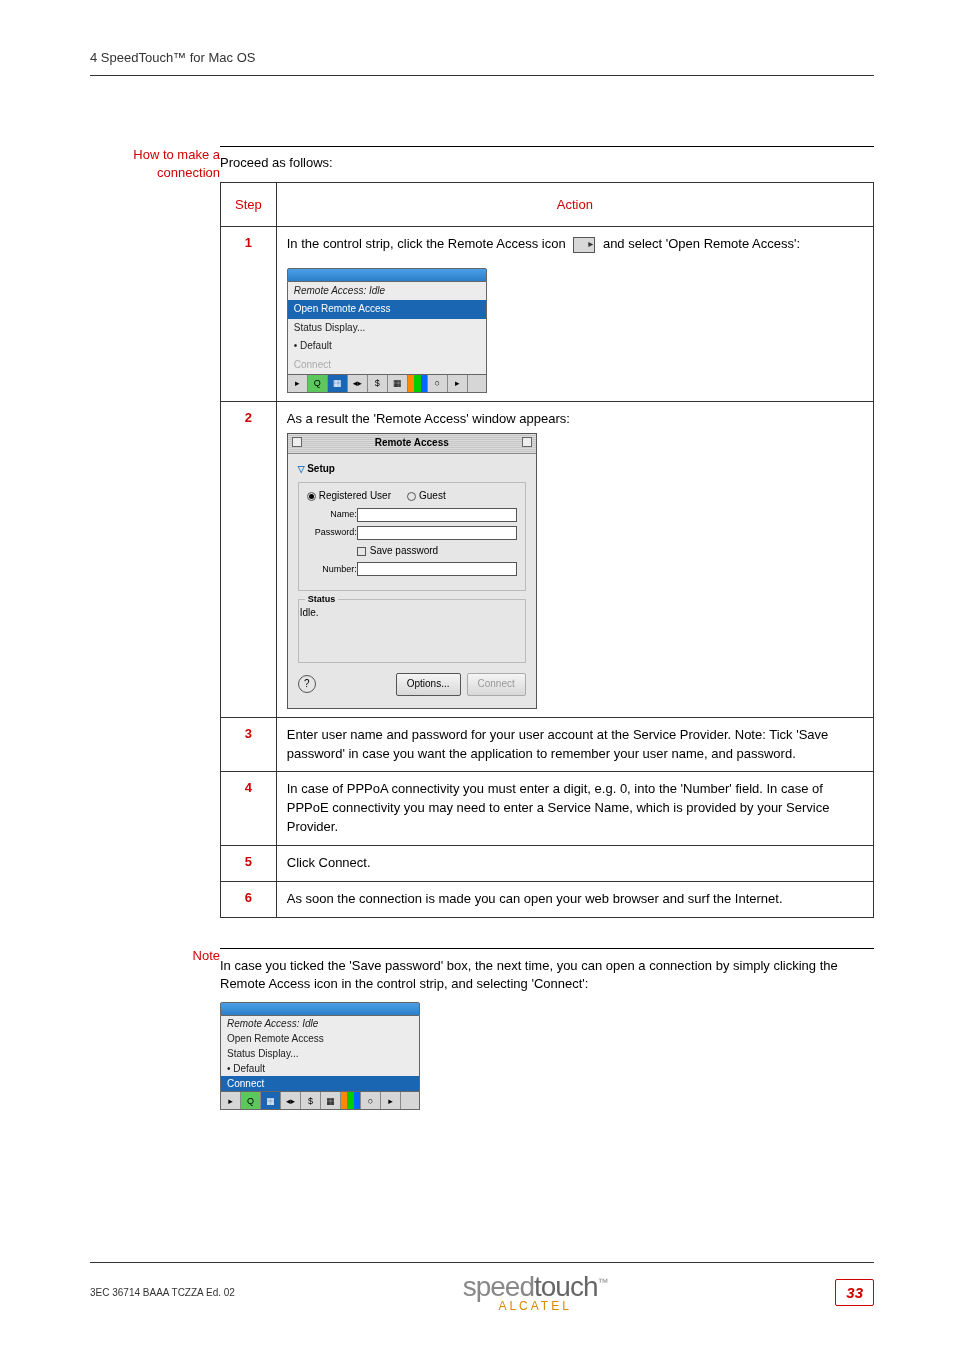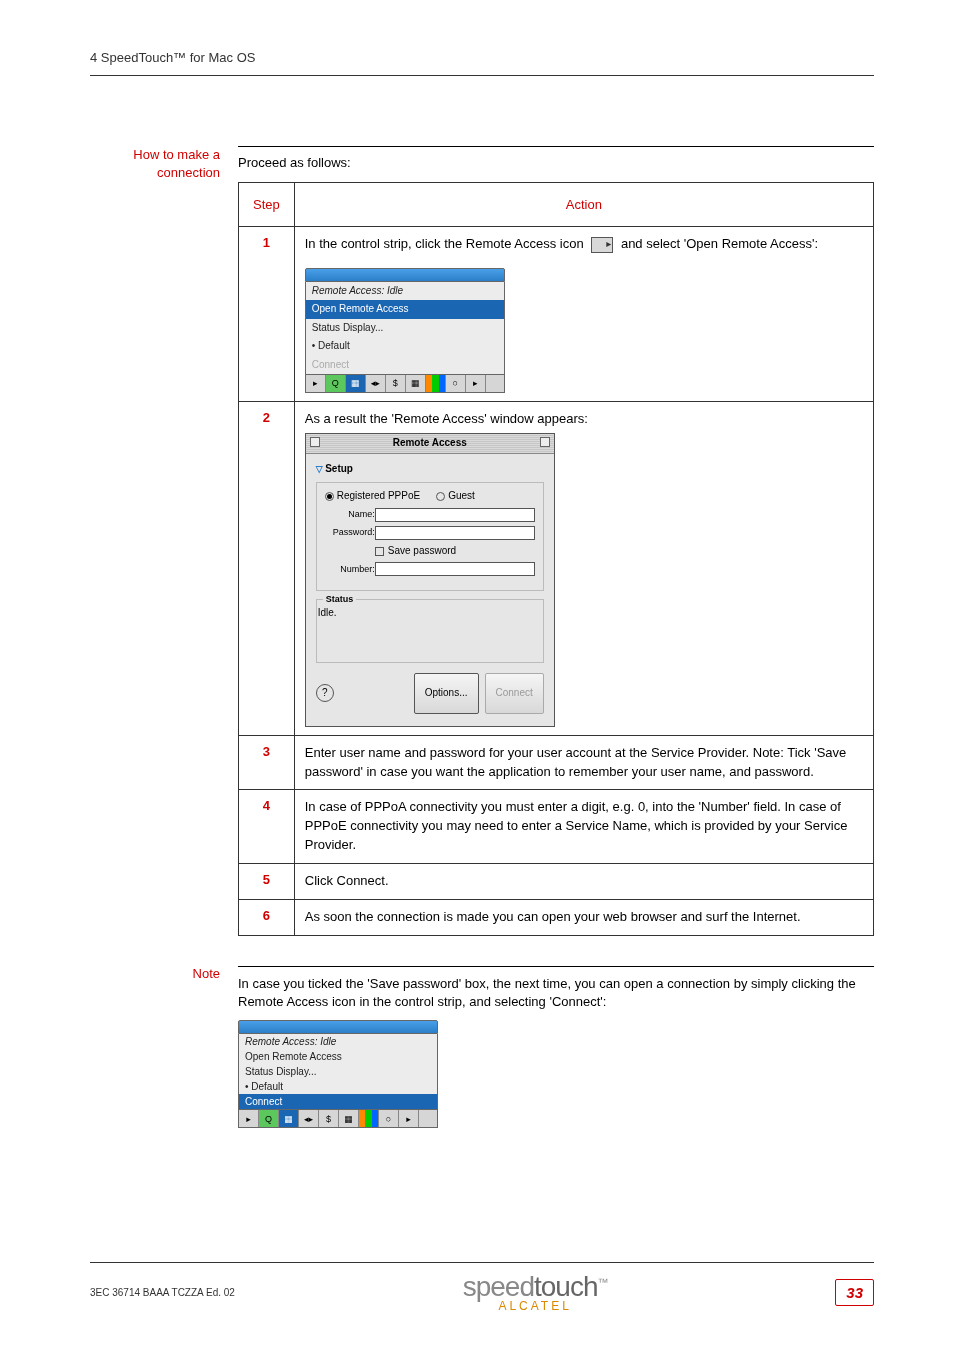--- a/index.html
+++ b/index.html
@@ -22,21 +22,20 @@
     color: #333;
     margin-bottom: 10px;
   }
   .header-rule {
     border: none;
     border-top: 1px solid #333;
     margin-bottom: 70px;
   }
   .content-row {
     display: flex;
-    gap: 18px;
     margin-bottom: 30px;
   }
   .left-col {
     width: 130px;
     flex-shrink: 0;
     text-align: right;
   }
   .side-heading {
     color: #d10000;
     font-size: 13px;
@@ -212,21 +211,21 @@
     background: #e6e6e6;
     padding: 0 3px;
     font-size: 9px;
     font-weight: bold;
   }
   .mock-btn-row { display:flex; align-items:center; justify-content: space-between; gap:6px; margin-bottom:4px;}
   .mock-help-btn { width:18px; height:18px; border:1px solid #555; border-radius:50%; display:flex; align-items:center; justify-content:center; font-size:10px; }
   .mock-btn {
     border: 1px solid #555;
     background: linear-gradient(#f5f5f5,#d8d8d8);
-    padding: 12px 10px;
+    padding: 3px 10px;
     font-size: 10px;
     border-radius: 2px;
   }
   .mock-btn.dim { color:#999; border-color:#aaa;}
 
   
   .mock-menu2 {
     width: 200px;
     margin-top: 8px;
   }
@@ -333,21 +332,21 @@
               <div class="mock-window">
                 <div class="mock-titlebar">
                   <span class="closebox"></span>
                   <span>Remote Access</span>
                   <span class="zoombox"></span>
                 </div>
                 <div class="mock-win-body">
                   <div class="mock-section-label">Setup</div>
                   <div class="mock-fieldset">
                     <div class="mock-radio-row">
-                      <span><span class="mock-radio checked"></span><span>Registered PPPoE</span></span>
+                      <span><span class="mock-radio checked"></span><span>Registered User</span></span>
                       <span><span class="mock-radio"></span><span>Guest</span></span>
                     </div>
                     <div class="mock-field-row">
                       <div class="mock-field-label">Name:</div>
                       <div class="mock-field-input"></div>
                     </div>
                     <div class="mock-field-row">
                       <div class="mock-field-label">Password:</div>
                       <div class="mock-field-input"></div>
                     </div>

